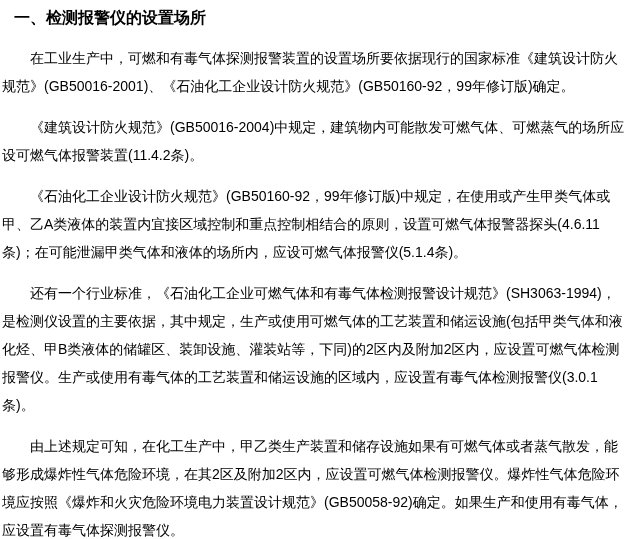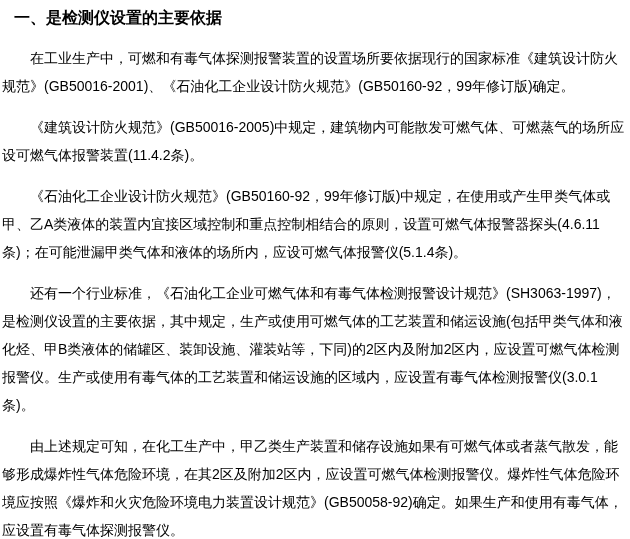--- a/index.html
+++ b/index.html
@@ -35,24 +35,24 @@
       text-indent: 2em;
       color: #000000;
       word-break: break-all;
       text-align: left;
     }
   </style>
 </head>
 <body>
 
 <div class="page">
-  <h1 class="doc-title">一、是检测仪设置的主要依据</h1>
+  <h1 class="doc-title">一、检测报警仪的设置场所</h1>
 
   <p class="doc-paragraph">在工业生产中，可燃和有毒气体探测报警装置的设置场所要依据现行的国家标准《建筑设计防火规范》(GB50016-2001)、《石油化工企业设计防火规范》(GB50160-92，99年修订版)确定。</p>
 
-  <p class="doc-paragraph">《建筑设计防火规范》(GB50016-2005)中规定，建筑物内可能散发可燃气体、可燃蒸气的场所应设可燃气体报警装置(11.4.2条)。</p>
+  <p class="doc-paragraph">《建筑设计防火规范》(GB50016-2004)中规定，建筑物内可能散发可燃气体、可燃蒸气的场所应设可燃气体报警装置(11.4.2条)。</p>
 
   <p class="doc-paragraph">《石油化工企业设计防火规范》(GB50160-92，99年修订版)中规定，在使用或产生甲类气体或甲、乙A类液体的装置内宜接区域控制和重点控制相结合的原则，设置可燃气体报警器探头(4.6.11条)；在可能泄漏甲类气体和液体的场所内，应设可燃气体报警仪(5.1.4条)。</p>
 
-  <p class="doc-paragraph">还有一个行业标准，《石油化工企业可燃气体和有毒气体检测报警设计规范》(SH3063-1997)，是检测仪设置的主要依据，其中规定，生产或使用可燃气体的工艺装置和储运设施(包括甲类气体和液化烃、甲B类液体的储罐区、装卸设施、灌装站等，下同)的2区内及附加2区内，应设置可燃气体检测报警仪。生产或使用有毒气体的工艺装置和储运设施的区域内，应设置有毒气体检测报警仪(3.0.1条)。</p>
+  <p class="doc-paragraph">还有一个行业标准，《石油化工企业可燃气体和有毒气体检测报警设计规范》(SH3063-1994)，是检测仪设置的主要依据，其中规定，生产或使用可燃气体的工艺装置和储运设施(包括甲类气体和液化烃、甲B类液体的储罐区、装卸设施、灌装站等，下同)的2区内及附加2区内，应设置可燃气体检测报警仪。生产或使用有毒气体的工艺装置和储运设施的区域内，应设置有毒气体检测报警仪(3.0.1条)。</p>
 
   <p class="doc-paragraph">由上述规定可知，在化工生产中，甲乙类生产装置和储存设施如果有可燃气体或者蒸气散发，能够形成爆炸性气体危险环境，在其2区及附加2区内，应设置可燃气体检测报警仪。爆炸性气体危险环境应按照《爆炸和火灾危险环境电力装置设计规范》(GB50058-92)确定。如果生产和使用有毒气体，应设置有毒气体探测报警仪。</p>
 </div>
 
 </body></html>

